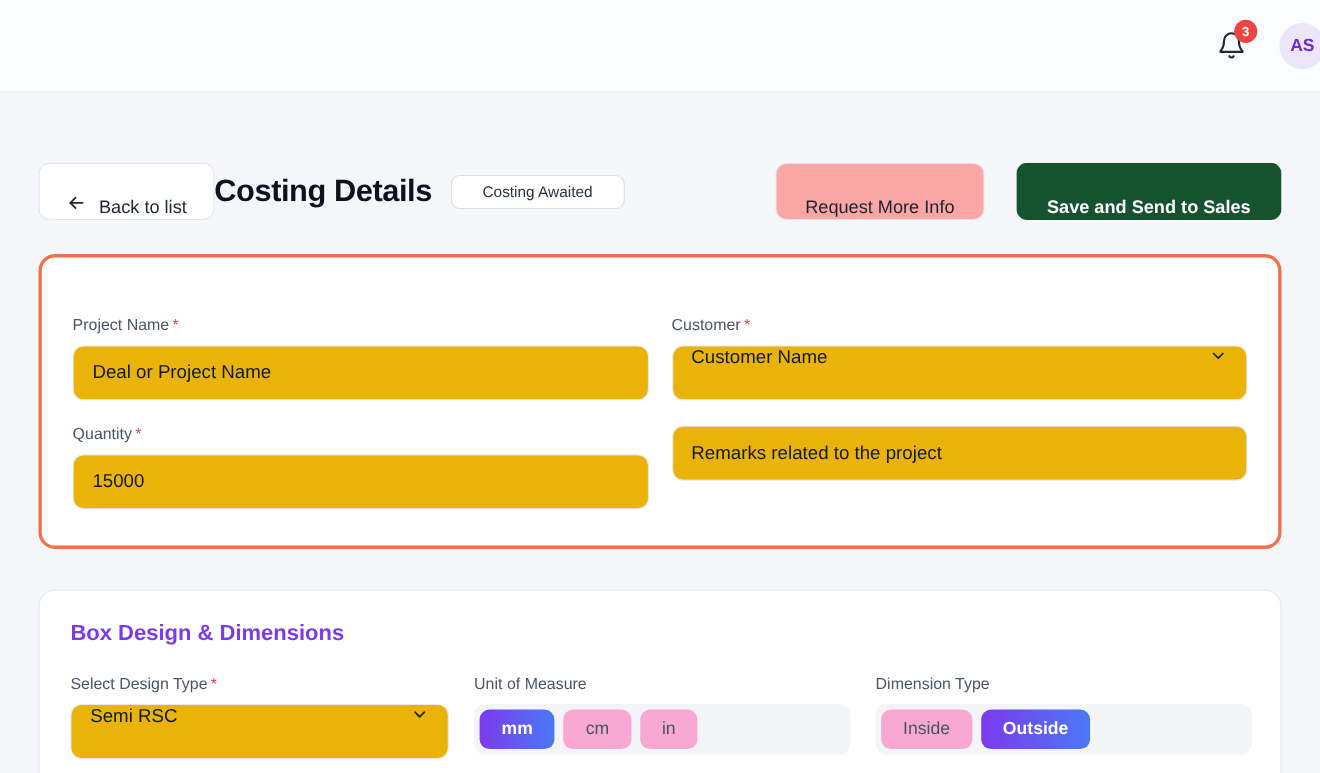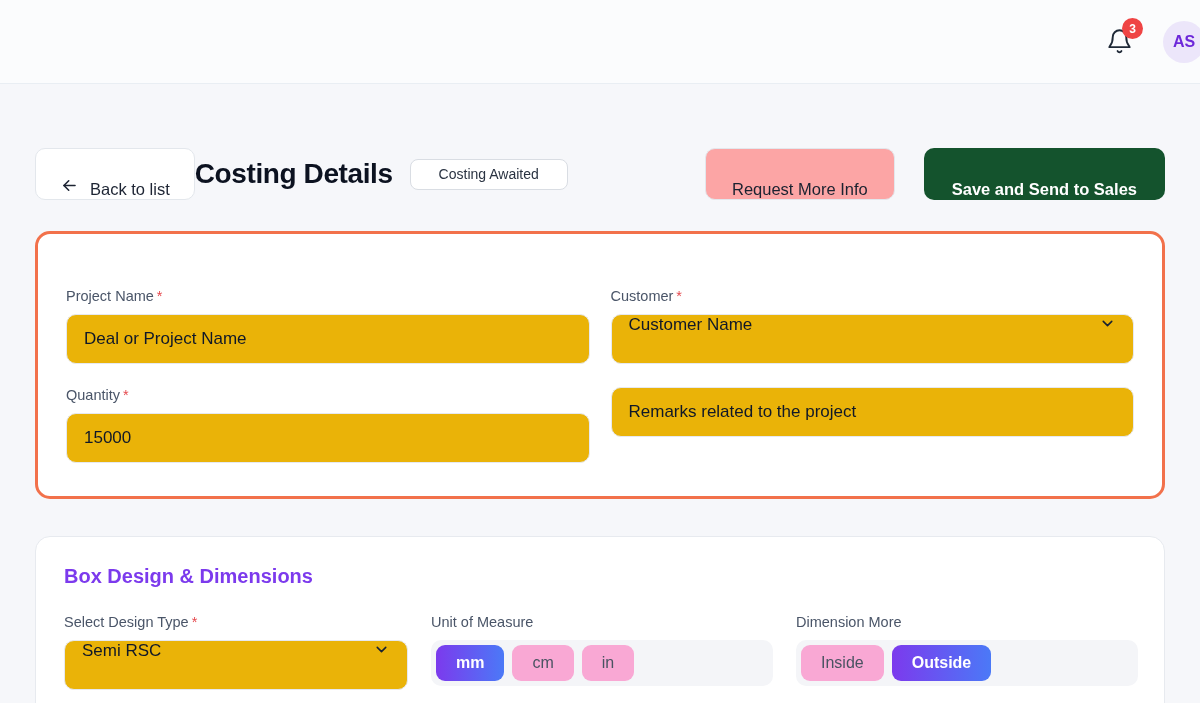--- a/index.html
+++ b/index.html
@@ -282,21 +282,21 @@
     <div>
       <label class="field-label">Unit of Measure</label>
       <div class="seg-group">
         <span class="seg selected">mm</span>
         <span class="seg">cm</span>
         <span class="seg">in</span>
       </div>
     </div>
 
     <div>
-      <label class="field-label">Dimension More</label>
+      <label class="field-label">Dimension Type</label>
       <div class="seg-group">
         <span class="seg">Inside</span>
         <span class="seg selected">Outside</span>
       </div>
     </div>
 
   </div>
 </div>
 
 </body></html>

